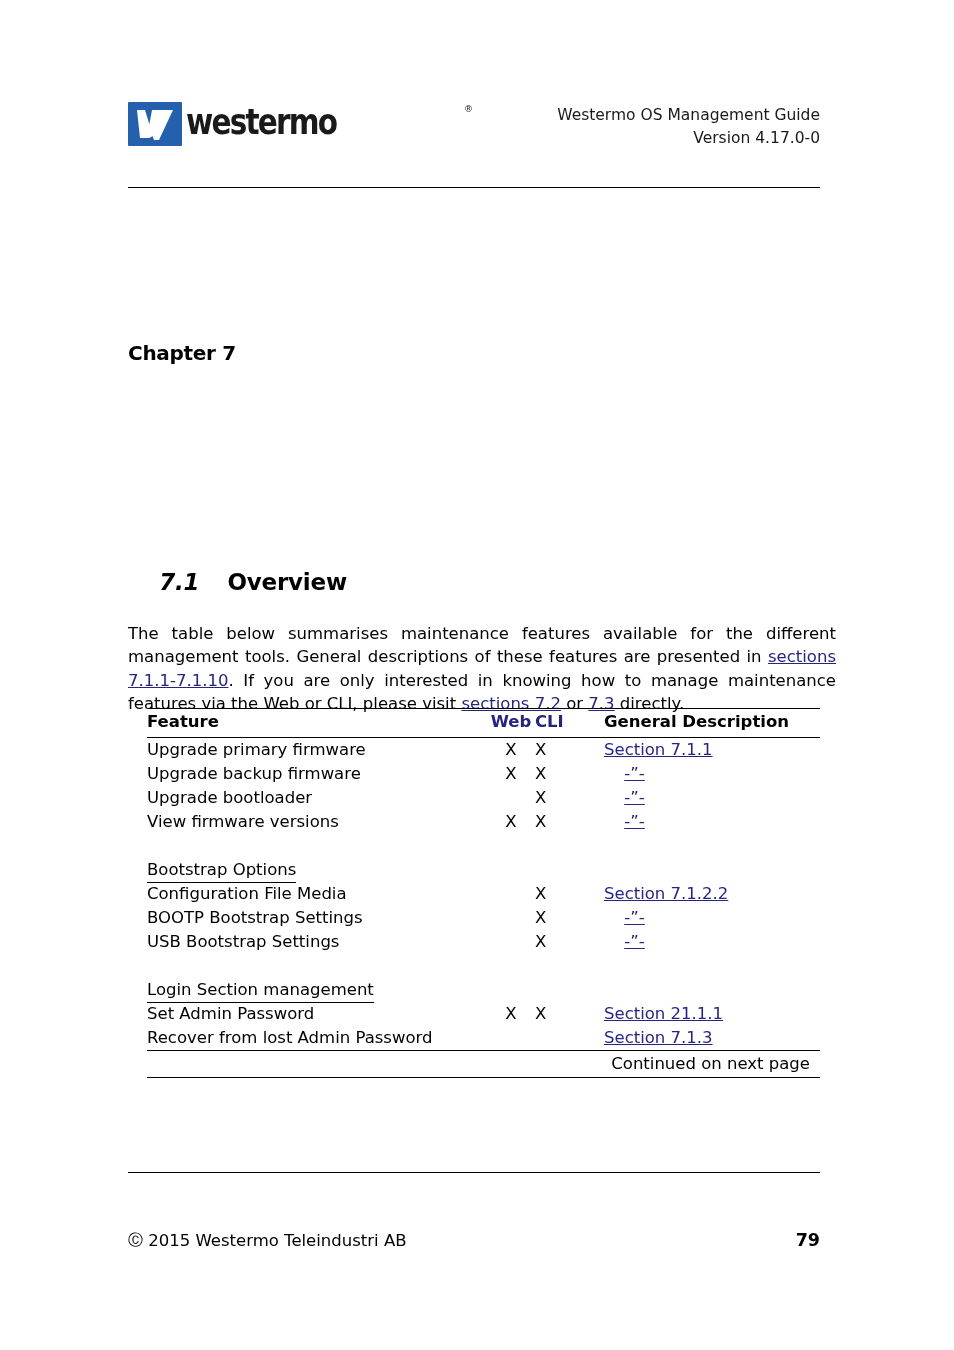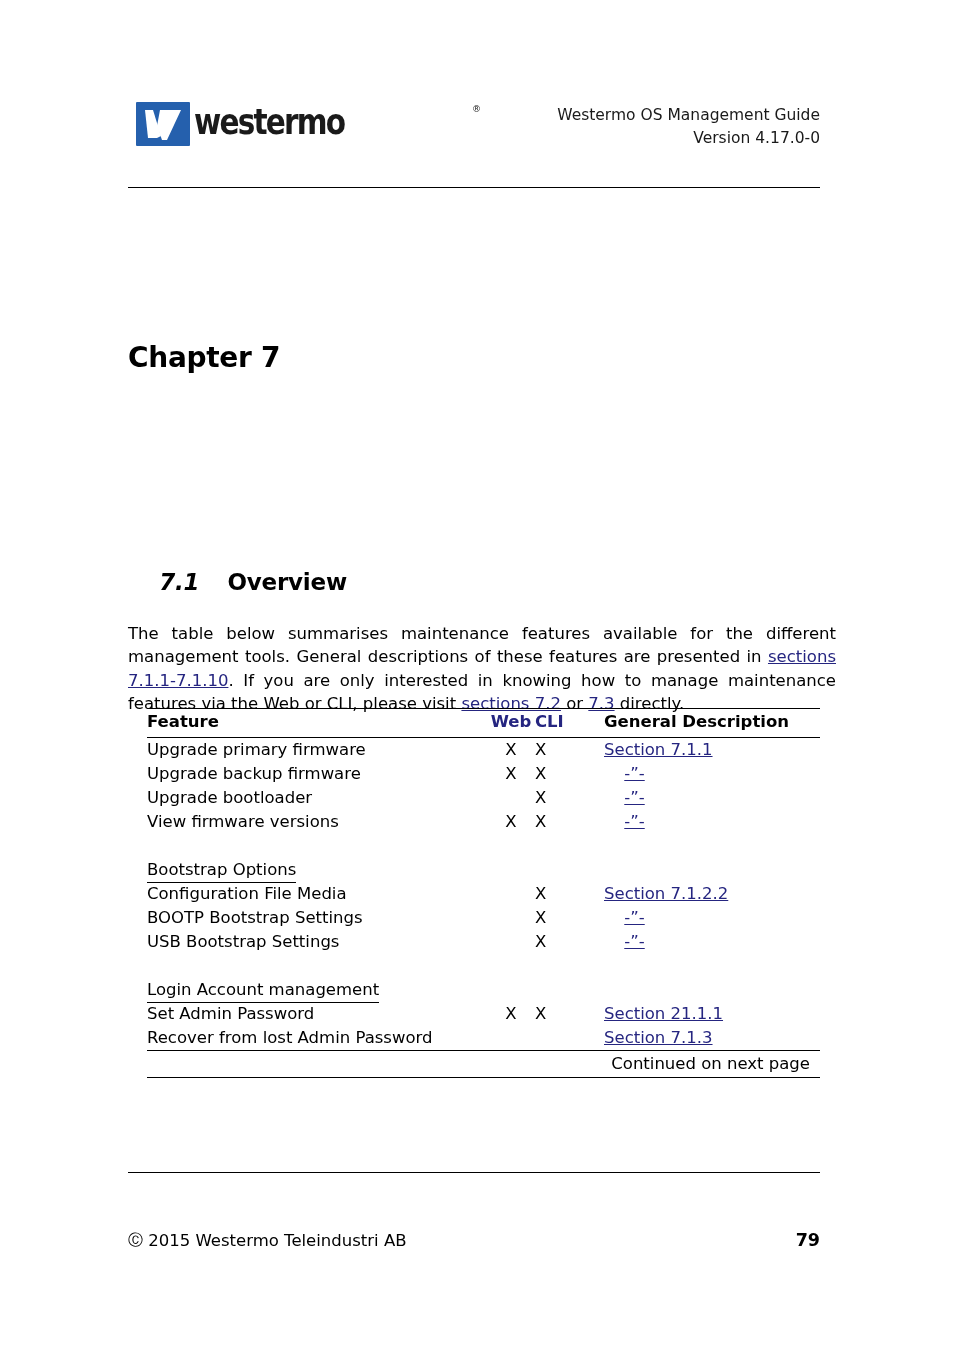--- a/index.html
+++ b/index.html
@@ -22,21 +22,21 @@
   
   #page-header {
     position: absolute;
     left: 128px;
     top: 100px;
     width: 692px;
     height: 62px;
   }
   #logo {
     position: absolute;
-    left: 8px;
+    left: 0;
     top: 2px;
     height: 50px;
     display: flex;
     align-items: flex-start;
   }
   #logo-mark {
     width: 54px;
     height: 44px;
     background: #2560ad;
     position: relative;
@@ -81,21 +81,21 @@
     width: 692px;
     height: 0;
     border-top: 1.6px solid #000000;
   }
 
   
   #chapter-label {
     position: absolute;
     left: 128px;
     top: 341px;
-    font-size: 28px;
+    font-size: 20px;
     font-weight: bold;
     letter-spacing: -0.3px;
     color: #000;
   }
   #chapter-title {
     position: absolute;
     left: 128px;
     top: 421px;
     font-size: 41px;
     font-weight: bold;
@@ -333,21 +333,21 @@
         <div class="c-web"></div>
         <div class="c-cli">X</div>
         <div class="c-desc ditto"><a class="lnk" href="#">-”-</a></div>
       </div>
     </div>
 
     <div class="spacer"></div>
 
     <div>
       <div class="trow">
-        <div class="c-feature"><span class="cat">Login Account management</span></div>
+        <div class="c-feature"><span class="cat">Login Section management</span></div>
         <div class="c-web"></div>
         <div class="c-cli"></div>
         <div class="c-desc"></div>
       </div>
       <div class="trow">
         <div class="c-feature">Set Admin Password</div>
         <div class="c-web">X</div>
         <div class="c-cli">X</div>
         <div class="c-desc"><a class="lnk" href="#">Section 21.1.1</a></div>
       </div>

